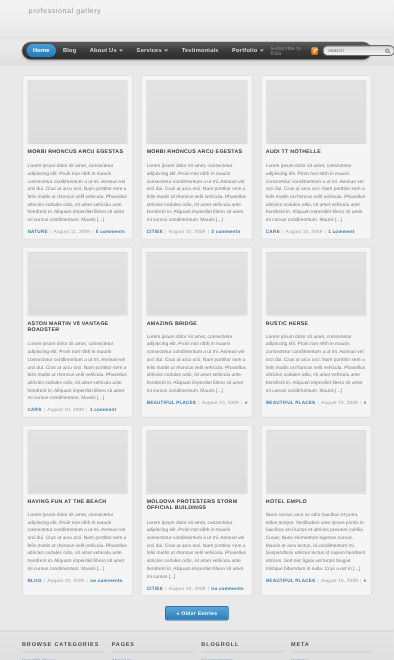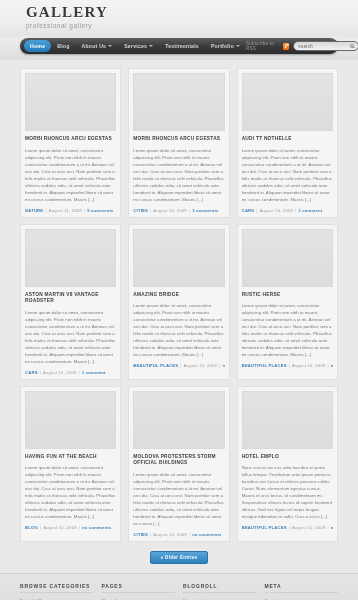--- a/index.html
+++ b/index.html
@@ -246,21 +246,20 @@
     white-space: nowrap;
     overflow: hidden;
     text-overflow: ellipsis;
   }
 </style>
 </head>
 <body>
 
 <div class="header">
   <div class="logo-wrap">
-    <div class="logo-title">GALLERY</div>
     <div class="logo-tag">professional gallery</div>
   </div>
 </div>
 
 <div class="navbar-outer">
   <div class="navbar">
     <div class="nav-left" id="nav-left">
         <div class="nav-item active">
           <span>Home</span>
         </div>

